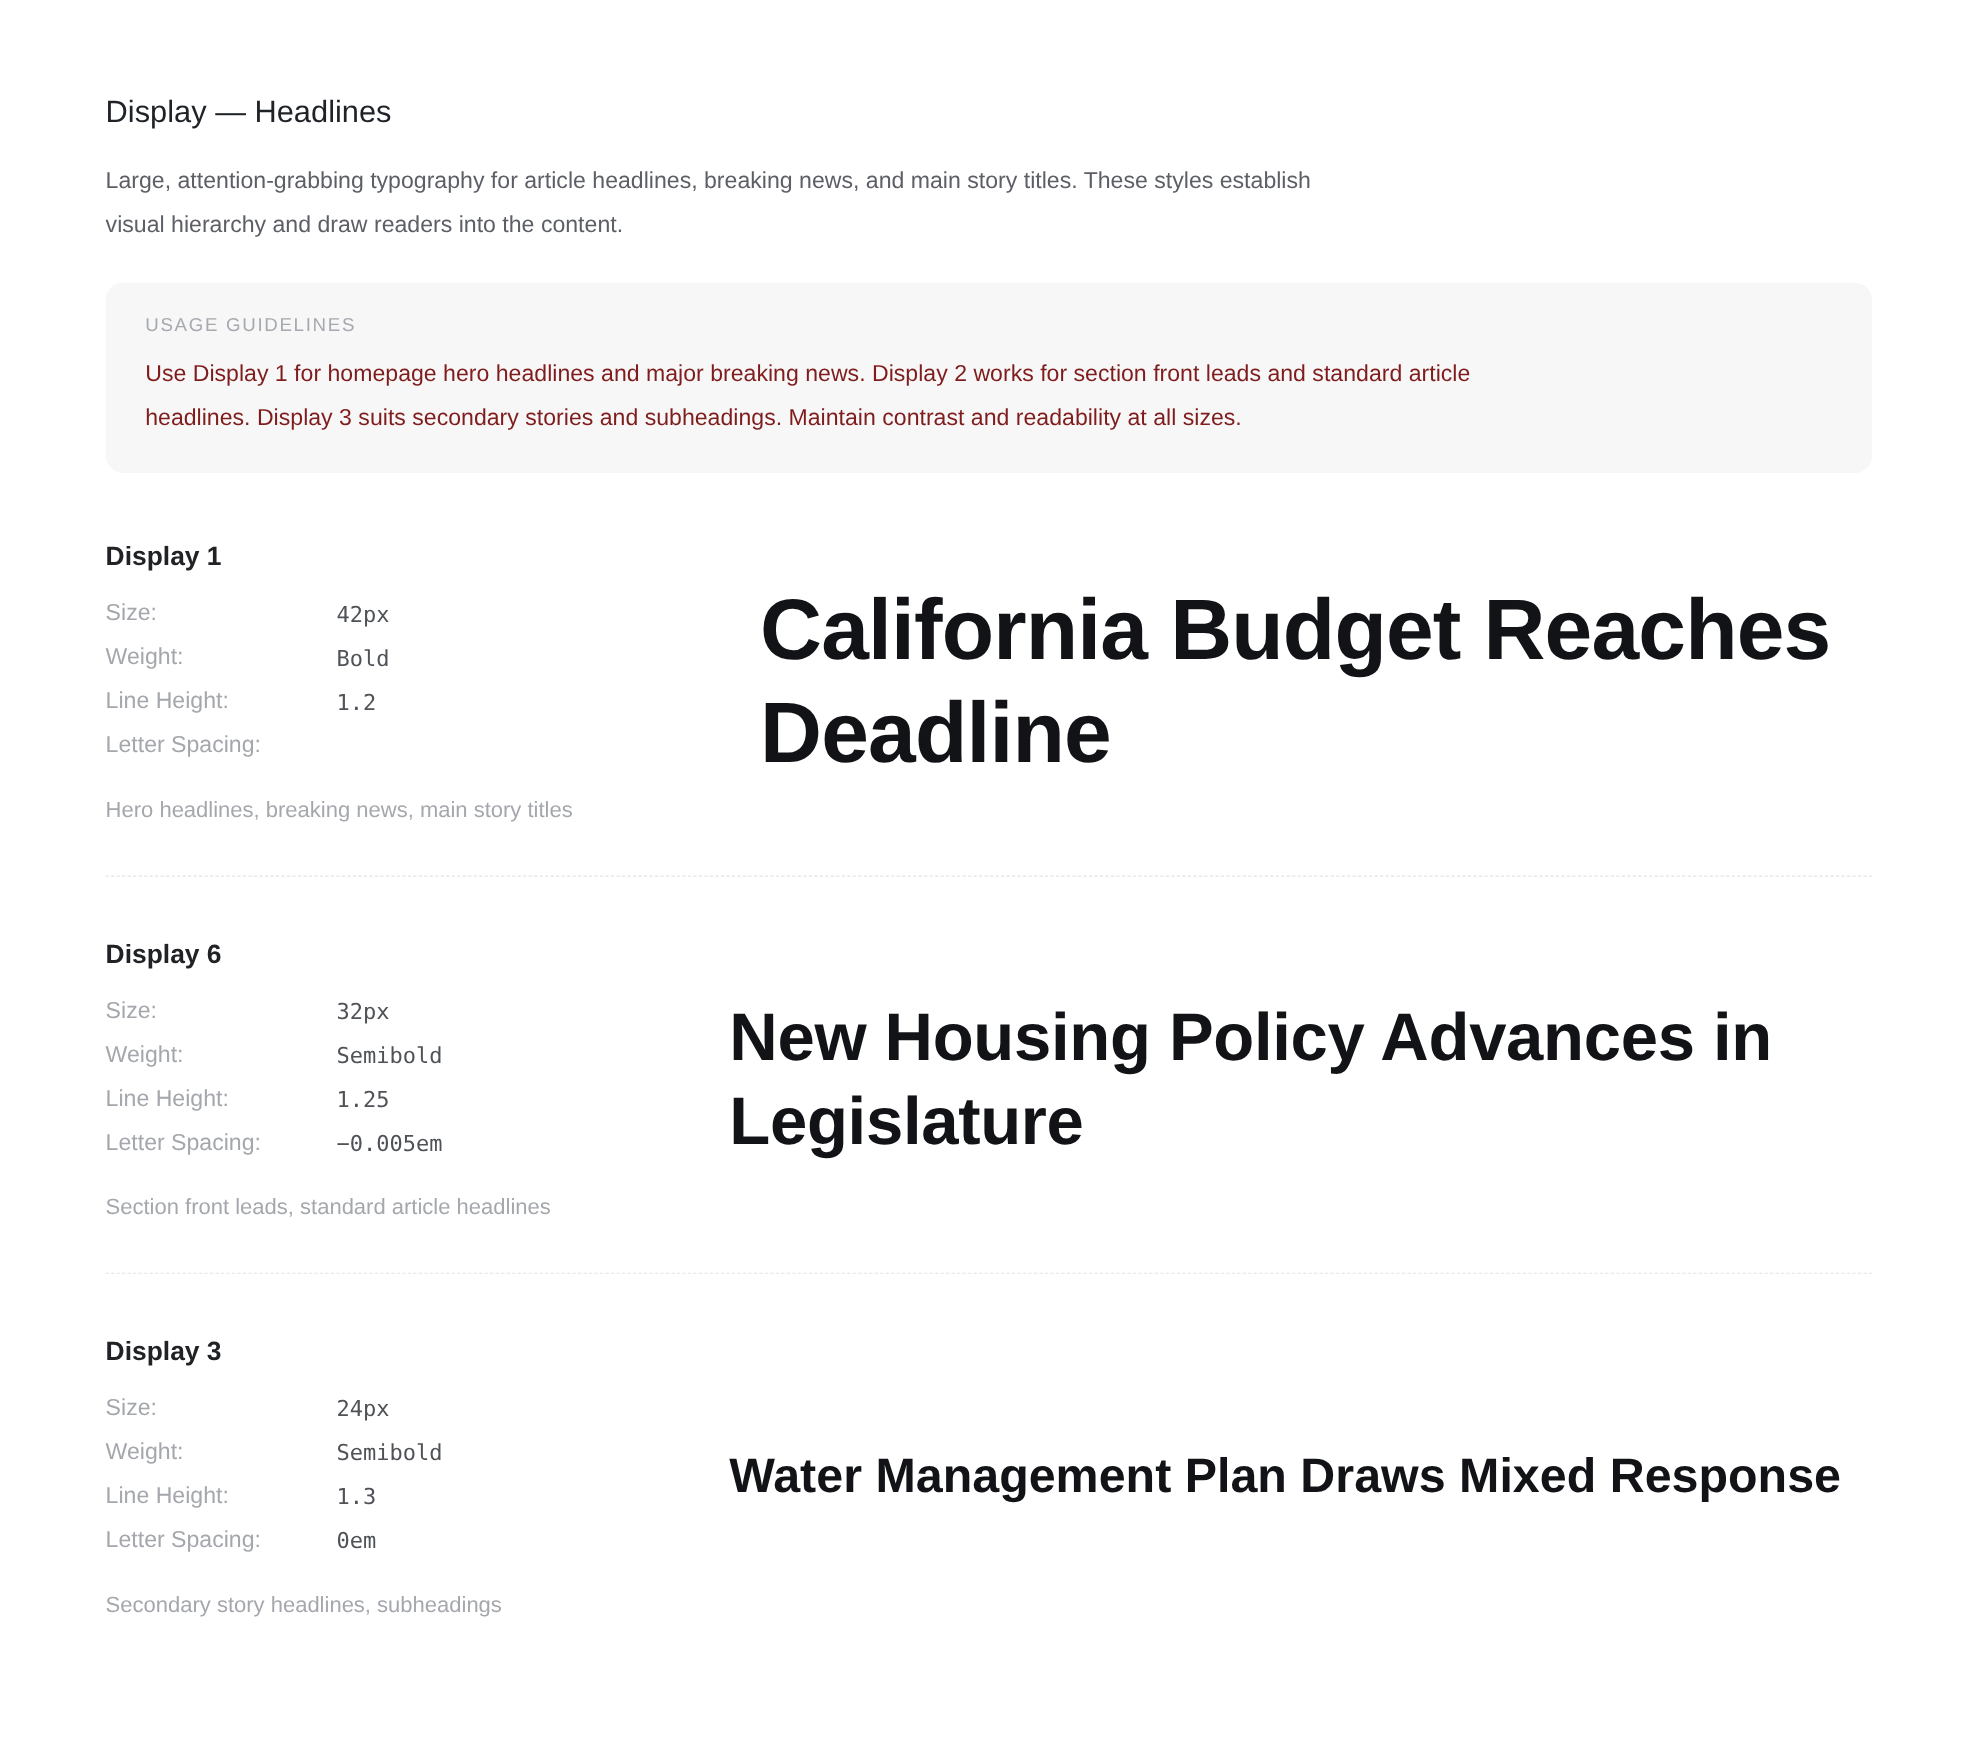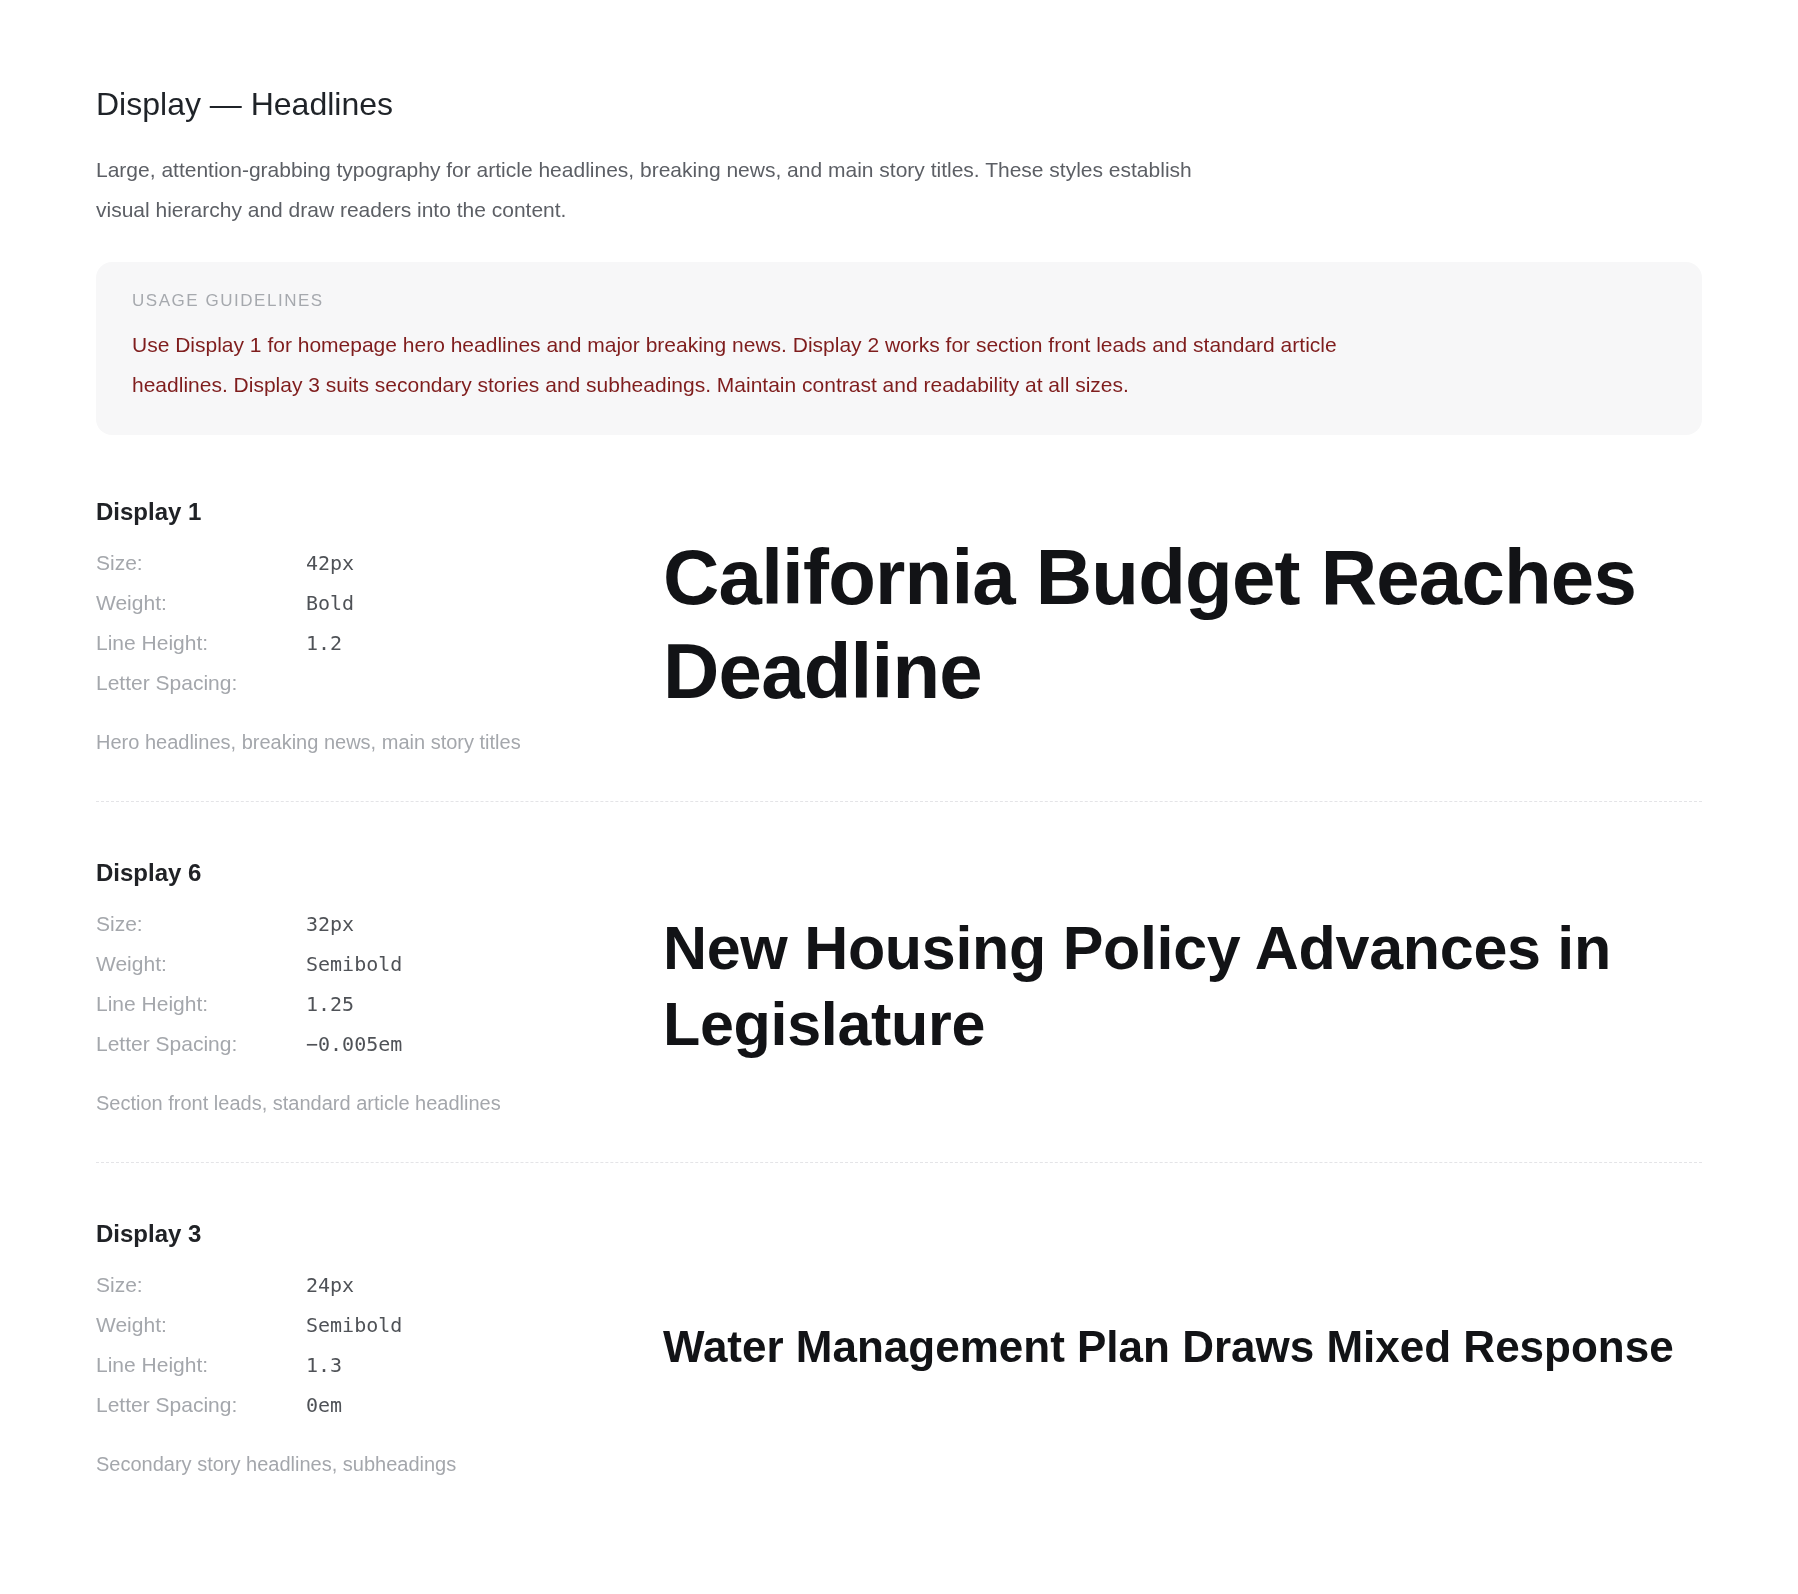--- a/index.html
+++ b/index.html
@@ -13,21 +13,21 @@
     box-sizing: border-box;
     font-family: "Liberation Sans", "DejaVu Sans", sans-serif;
     color: #1f2328;
     -webkit-font-smoothing: antialiased;
   }
   .page {
     padding: 84px 96px 60px 96px;
   }
   .page-title {
     margin: 0 0 26px 0;
-    font-size: 32px;
+    font-size: 28px;
     font-weight: 500;
     line-height: 1.25;
     color: #1f2328;
   }
   .page-description {
     margin: 0 0 32px 0;
     font-size: 21px;
     line-height: 40px;
     color: #5c5f65;
     white-space: pre-line;
@@ -89,20 +89,21 @@
   .specimen {
     color: #121316;
     white-space: pre-line;
     margin: 0;
   }
   .specimen-1 {
     font-size: 78px;
     font-weight: 700;
     line-height: 1.2;
     letter-spacing: -0.01em;
+    margin-left: 28px;
   }
   .specimen-2 {
     font-size: 61px;
     font-weight: 700;
     line-height: 1.25;
     letter-spacing: -0.005em;
   }
   .specimen-3 {
     font-size: 44px;
     font-weight: 700;

